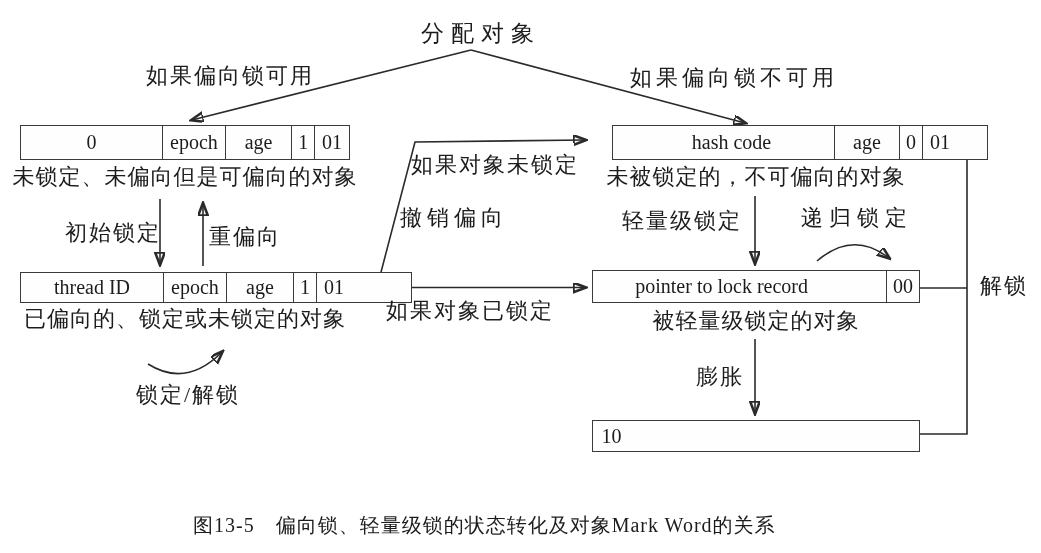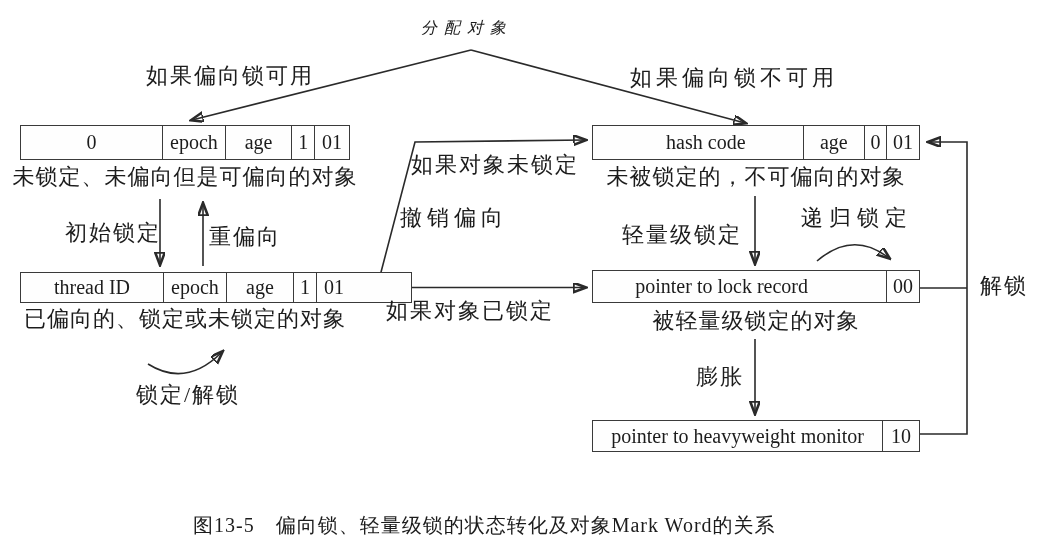--- a/index.html
+++ b/index.html
@@ -69,21 +69,21 @@
     <path d="M148,364 Q186,388 222,352" marker-end="url(#arr)"></path>
     <path d="M350,287.5 L585,287.5" marker-end="url(#arr)"></path>
     <path d="M377,287.5 L415,142 L585,140" marker-end="url(#arr)"></path>
     <path d="M755,196 L755,263" marker-end="url(#arr)"></path>
     <path d="M817,261 Q853,230 889,258" marker-end="url(#arr)"></path>
     <path d="M755,339 L755,413" marker-end="url(#arr)"></path>
     <path d="M920,434 L967,434 L967,142 L929,142" marker-end="url(#arr)"></path>
     <path d="M920,288 L967,288"></path>
   </svg>
 
-  <div class="lbl" style="left:421px;top:18px;font-size:16px;letter-spacing:7px;font-style:italic;">分配对象</div>
+  <div class="lbl" style="left:421px;top:18px;font-size:23px;letter-spacing:7px;">分配对象</div>
   <div class="lbl" style="left:146px;top:61px;">如果偏向锁可用</div>
   <div class="lbl" style="left:630px;top:63px;letter-spacing:4px;">如果偏向锁不可用</div>
 
   <div class="mwbox" style="left:20px;top:125px;width:330px;height:35px;">
     <div class="cell" style="width:142px;">0</div>
     <div class="cell" style="width:63px;">epoch</div>
     <div class="cell" style="width:67px;">age</div>
     <div class="cell" style="width:23px;">1</div>
     <div class="cell" style="width:35px;">01</div>
   </div>
@@ -100,40 +100,39 @@
     <div class="cell" style="width:35px;">01</div>
   </div>
   <div class="boxcap" style="left:10px;width:350px;top:304px;">已偏向的、锁定或未锁定的对象</div>
 
   <div class="lbl" style="left:136px;top:380px;">锁定/解锁</div>
 
   <div class="lbl" style="left:400px;top:203px;letter-spacing:5px;">撤销偏向</div>
   <div class="lbl" style="left:411px;top:150px;">如果对象未锁定</div>
   <div class="lbl" style="left:386px;top:296px;">如果对象已锁定</div>
 
-  <div class="mwbox" style="left:592px;top:125px;width:328px;height:35px;padding-left:16px;">
+  <div class="mwbox" style="left:612px;top:125px;width:376px;height:35px;padding-left:16px;">
     <div class="cell" style="width:205px;">hash code</div>
     <div class="cell" style="width:65px;">age</div>
     <div class="cell" style="width:23px;">0</div>
     <div class="cell" style="width:35px;">01</div>
   </div>
   <div class="boxcap" style="left:592px;width:328px;top:162px;">未被锁定的，不可偏向的对象</div>
 
-  <div class="lbl" style="left:622px;top:220px;">轻量级锁定</div>
+  <div class="lbl" style="left:622px;top:206px;">轻量级锁定</div>
   <div class="lbl" style="left:801px;top:203px;letter-spacing:6px;">递归锁定</div>
 
   <div class="mwbox" style="left:592px;top:270px;width:328px;height:33px;gap:36px;">
     <div class="cell" style="width:291px;">pointer to lock record</div>
     <div class="cell" style="width:37px;">00</div>
   </div>
   <div class="boxcap" style="left:592px;width:328px;top:306px;">被轻量级锁定的对象</div>
 
   <div class="lbl" style="left:980px;top:271px;">解锁</div>
   <div class="lbl" style="left:696px;top:362px;">膨胀</div>
 
   <div class="mwbox" style="left:592px;top:420px;width:328px;height:32px;">
-    <div class="cell" style="width:291px;font-size:20px;">pointer to heavyweight monitor</div>
     <div class="cell" style="width:37px;">10</div>
   </div>
 
   <div class="fig-caption" style="left:193px;top:512px;">图13-5　偏向锁、轻量级锁的状态转化及对象Mark Word的关系</div>
 
 </div>
 
 </body></html>

